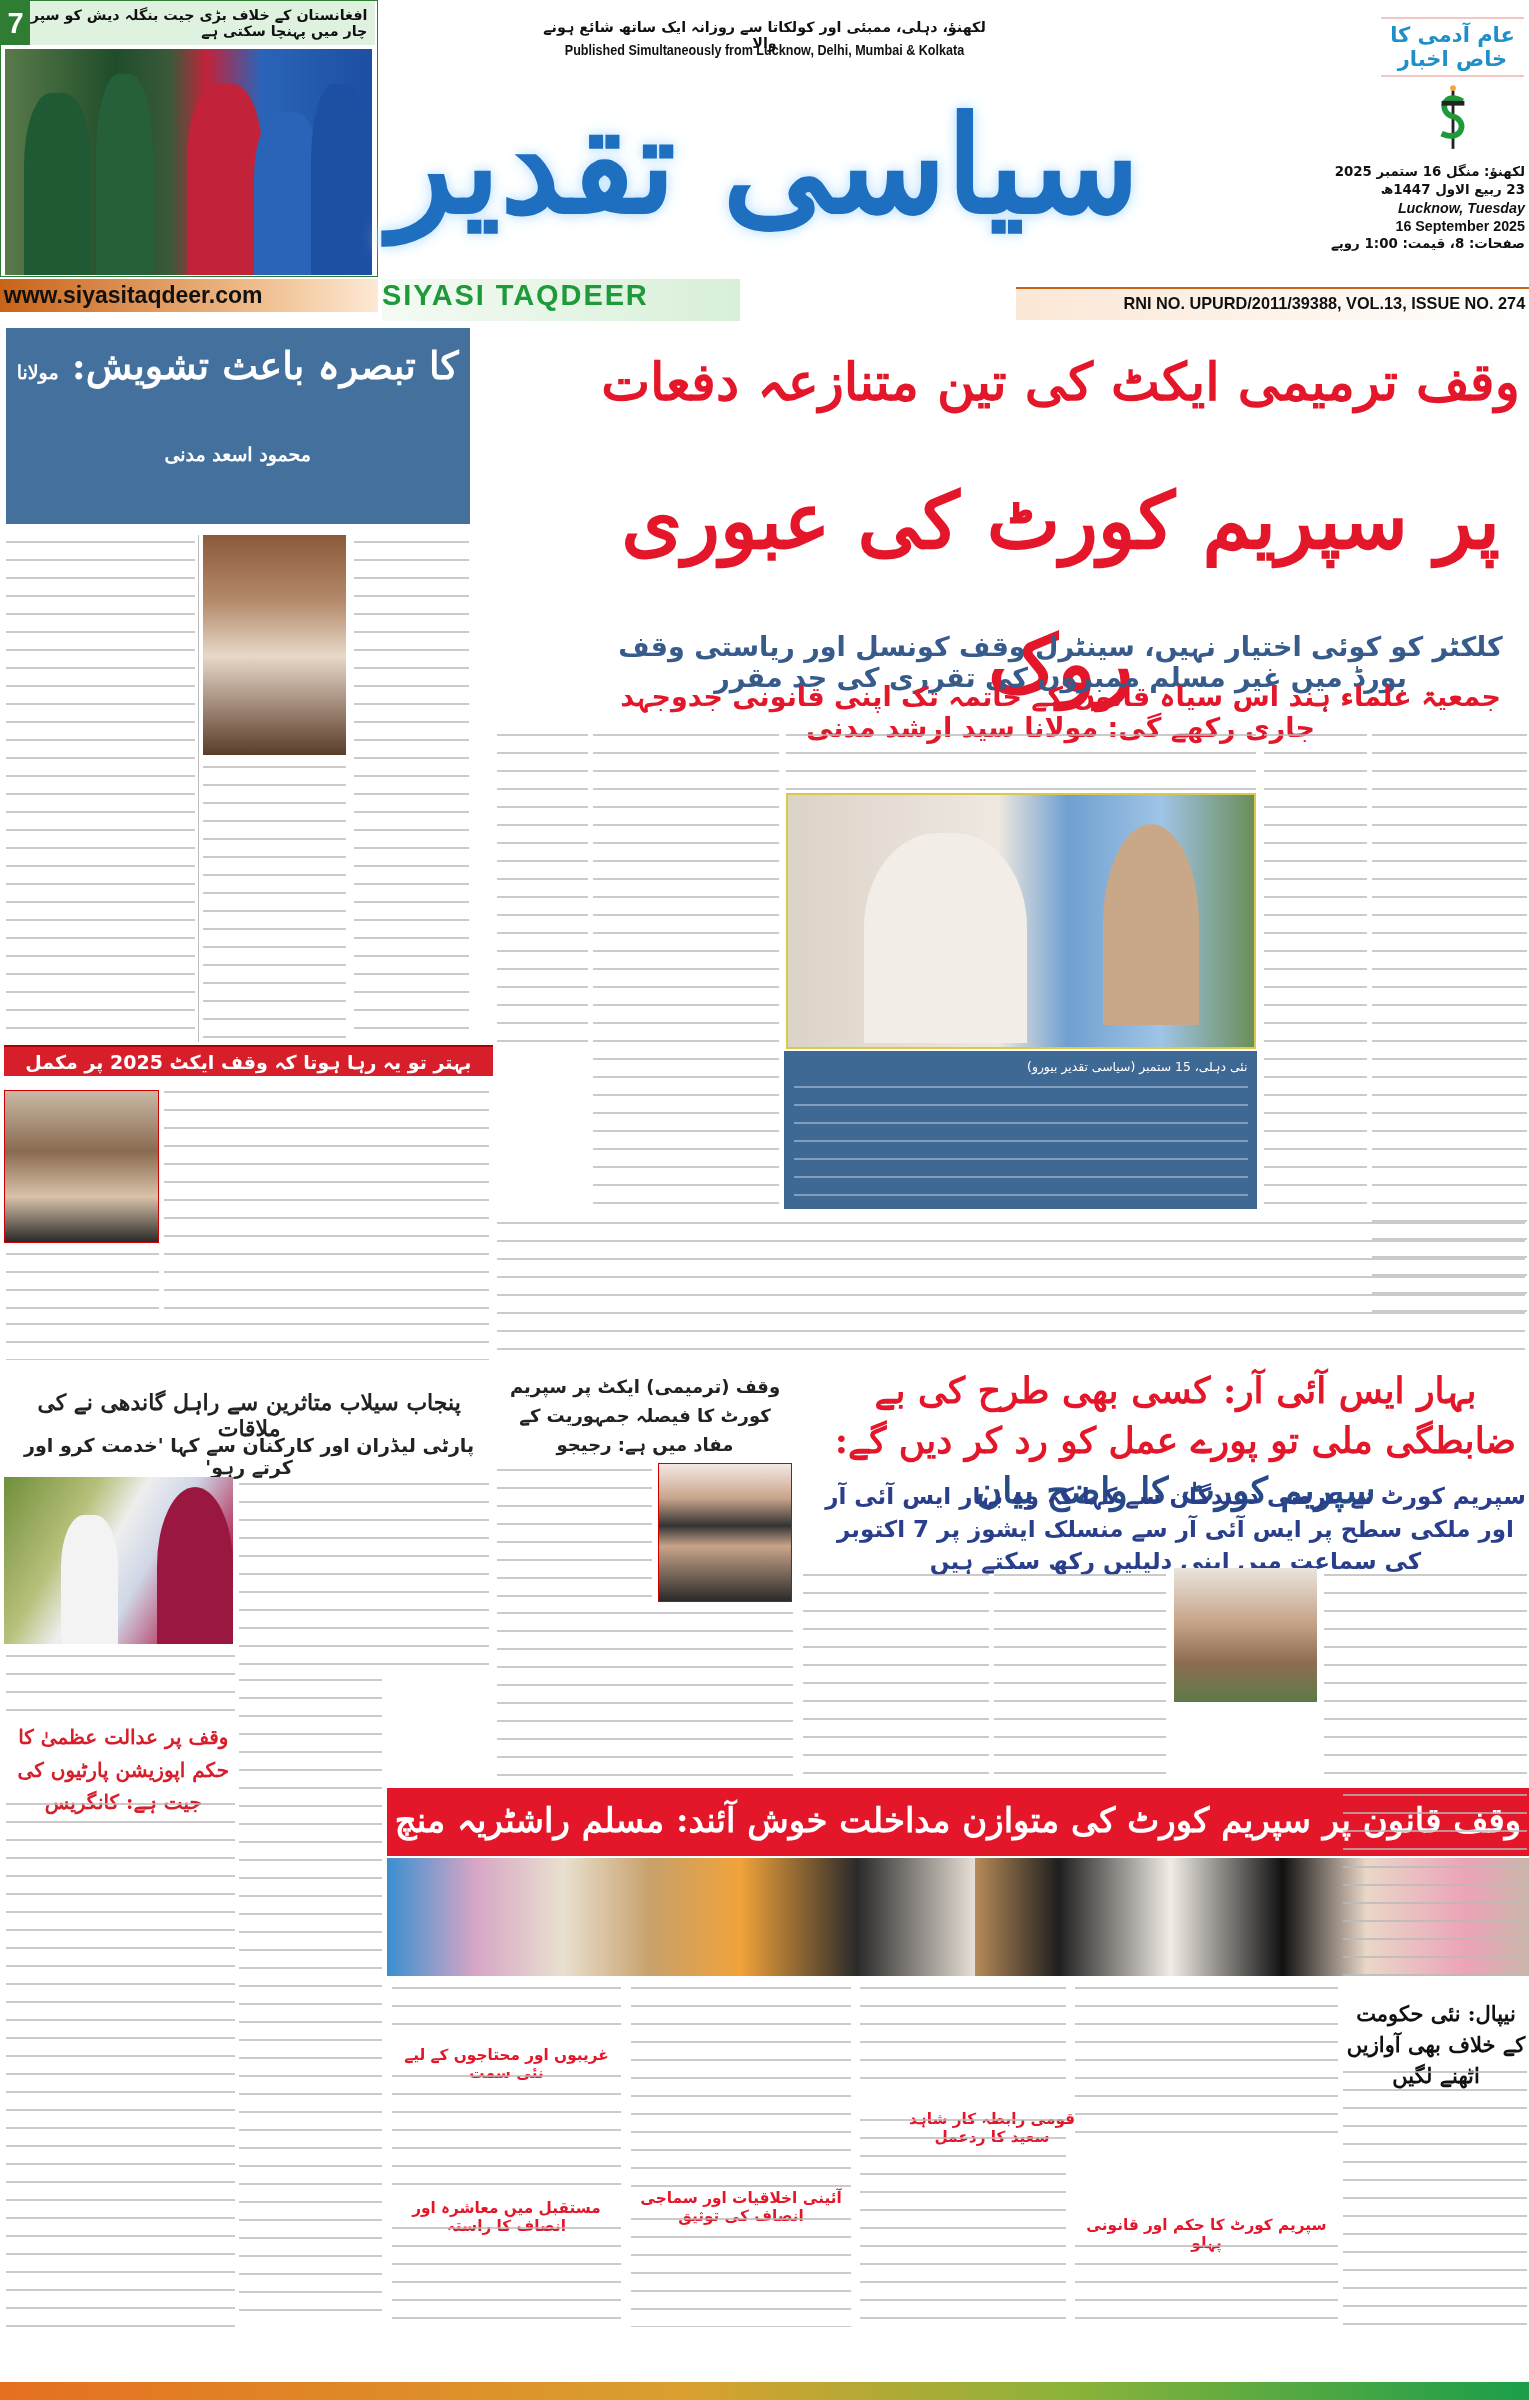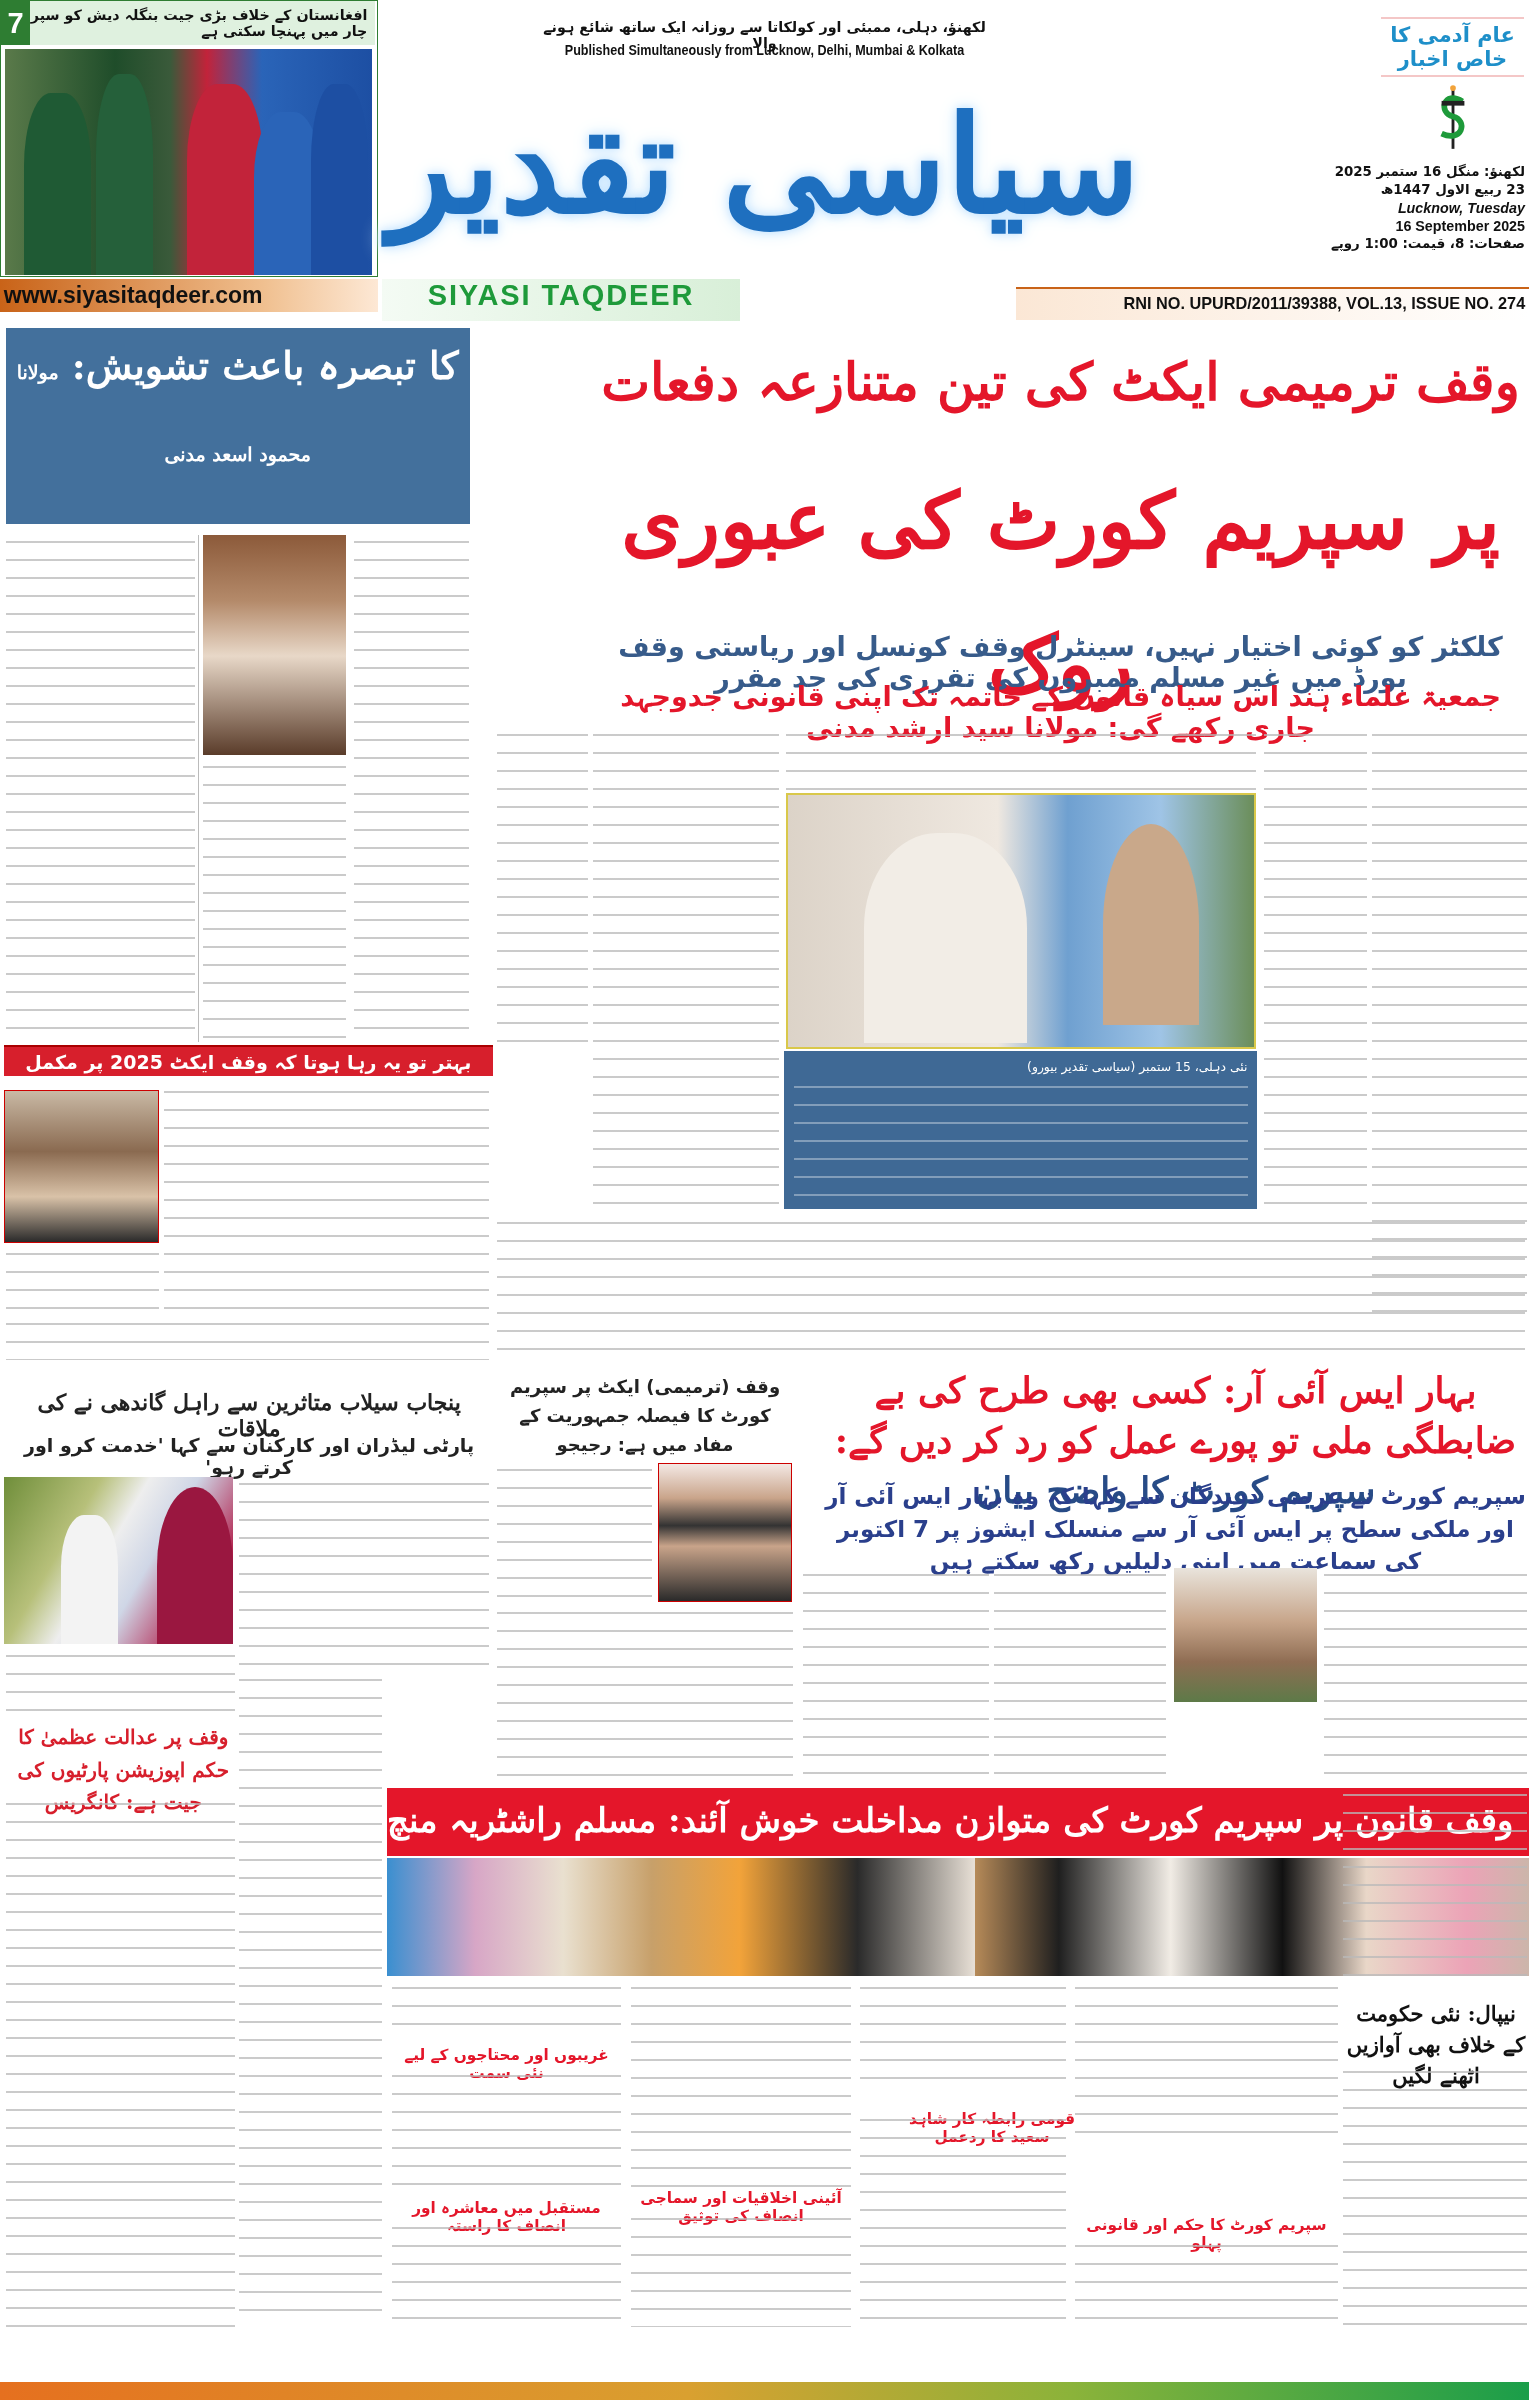--- a/index.html
+++ b/index.html
@@ -22,21 +22,21 @@
   #logo-urdu { left: 344px; top: 65px; width: 841px; height: 201px; text-align: center; font-family: "DejaVu Serif", serif; font-size: 134px; font-weight: bold; color: #1e6fbf; text-shadow: 0 0 9.6px #bfe1ff, 0 0 19px #d9efff; line-height: 201px; }
 
   #slogan { left: 1381px; top: 17px; width: 143px; text-align: center; font-size: 21px; font-weight: bold; color: #1e8fc9; border-top: 2.9px solid #f4c7c7; border-bottom: 2.9px solid #f4c7c7; padding: 3.8px 0; }
   #st-emblem { left: 1434px; top: 84px; width: 38px; height: 67px; }
   #dateblock { left: 1319px; top: 163px; width: 206px; text-align: right; font-size: 13.4px; font-weight: bold; line-height: 18px; }
   #dateblock .eng { font-family: "Liberation Sans", sans-serif; font-size: 14.3px; }
   #dateblock .it { font-style: italic; }
 
   
   #url-bar { left: 0; top: 279px; width: 378px; height: 32.5px; background: linear-gradient(90deg, #c96318, #f0c090 70%, #fde8d5); font-family: "Liberation Sans", sans-serif; font-size: 23px; font-weight: bold; color: #111; padding-left: 3.8px; line-height: 32.5px; }
-  #eng-name { left: 382px; top: 279px; width: 358px; height: 42px; background: linear-gradient(90deg, #f4fbf4, #d8efd8); text-align: center; font-family: "Liberation Sans", sans-serif; font-size: 29px; font-weight: bold; color: #1e9a3a; letter-spacing: 1.9px; line-height: 32.5px; }
+  #eng-name { left: 382px; top: 279px; width: 358px; height: 42px; background: linear-gradient(90deg, #f4fbf4, #d8efd8); font-family: "Liberation Sans", sans-serif; font-size: 29px; font-weight: bold; color: #1e9a3a; letter-spacing: 1.9px; line-height: 32.5px; }
   #rni-bar { left: 1016px; top: 279px; width: 513px; height: 32.5px; background: linear-gradient(90deg, #fbe7d5, #ffffff); border-top: 2.9px solid #c96318; font-family: "Liberation Sans", sans-serif; font-size: 16.3px; font-weight: bold; line-height: 29px; text-align: right; padding-right: 3.8px; margin-top: 8px; }
 
   
   #madni-box { left: 5.7px; top: 328px; width: 464px; height: 196px; background: #43709c; color: #fff; text-align: center; font-family: "DejaVu Serif", serif; }
   #madni-box .l1 { font-size: 50px; font-weight: bold; line-height: 86px; margin-top: 7.6px; }
   #madni-box .l2 { font-size: 38px; font-weight: bold; line-height: 76px; }
   #madni-box .by { font-size: 19px; }
 
   
   #lead-head1 { left: 597px; top: 315px; width: 927px; text-align: center; font-family: "DejaVu Serif", serif; font-size: 52px; font-weight: bold; color: #e4162a; line-height: 134px; }
@@ -63,21 +63,21 @@
   #congress-head { left: 3.8px; top: 1721px; width: 239px; text-align: center; font-family: "DejaVu Serif", serif; font-size: 20px; font-weight: bold; color: #d71f2c; line-height: 32.5px; }
 
   #rijiju-head { left: 497px; top: 1372px; width: 296px; text-align: center; font-size: 18px; font-weight: bold; color: #222; line-height: 29px; }
   #rijiju-photo { left: 658px; top: 1463px; width: 134px; height: 139px; border: 1.9px solid #c00; background: linear-gradient(180deg, #f3e8e4 0%, #c9a48a 25%, #333 45%, #c9a48a 60%, #2a2a2a 100%); }
 
   #bihar-head { left: 822px; top: 1365px; width: 707px; text-align: center; font-family: "DejaVu Serif", serif; font-size: 36px; font-weight: bold; color: #e4162a; line-height: 50px; }
   #bihar-head .blk { color: #274b86; }
   #bihar-sub { left: 822px; top: 1480px; width: 707px; text-align: center; font-size: 23px; font-weight: bold; color: #2a3f8c; line-height: 32.5px; }
   #sc-photo { left: 1174px; top: 1568px; width: 143px; height: 134px; background: linear-gradient(180deg, #e9e4dc 0%, #c7a58a 40%, #8f6d53 70%, #5d7a48 100%); }
 
-  #mrm-banner { left: 387px; top: 1788px; width: 1142px; height: 68px; background: #e4162a; color: #fff; font-family: "DejaVu Serif", serif; font-size: 34px; font-weight: bold; text-align: left; line-height: 65px; }
+  #mrm-banner { left: 387px; top: 1788px; width: 1142px; height: 68px; background: #e4162a; color: #fff; font-family: "DejaVu Serif", serif; font-size: 34px; font-weight: bold; text-align: center; line-height: 65px; }
   #mrm-photo1 { left: 387px; top: 1858px; width: 588px; height: 118px; background: linear-gradient(90deg, #3a8fd0 0%, #d7a6c6 15%, #e9e0cf 30%, #c7a06a 45%, #f2a33a 60%, #2a2a2a 80%, #e8e0d6 100%); }
   #mrm-photo2 { left: 975px; top: 1858px; width: 559px; height: 118px; background: linear-gradient(90deg, #b68a58 0%, #1f1f1f 15%, #f1ece5 35%, #111 55%, #e9d7c8 70%, #eca3b7 88%, #c9b7a9 100%); }
 
   #nepal-head { left: 1343px; top: 1998px; width: 186px; text-align: center; font-family: "DejaVu Serif", serif; font-size: 21px; font-weight: bold; color: #111; line-height: 31px; }
 
   .subhead { position: absolute; font-size: 15.3px; font-weight: bold; color: #e4162a; text-align: center; }
 
   #footer-bar { left: 0; top: 2382px; width: 1529px; height: 18px; background: linear-gradient(90deg, #e5701f 0%, #d9a030 45%, #8bb33a 70%, #1a9e4a 100%); }
 </style>
 </head>

